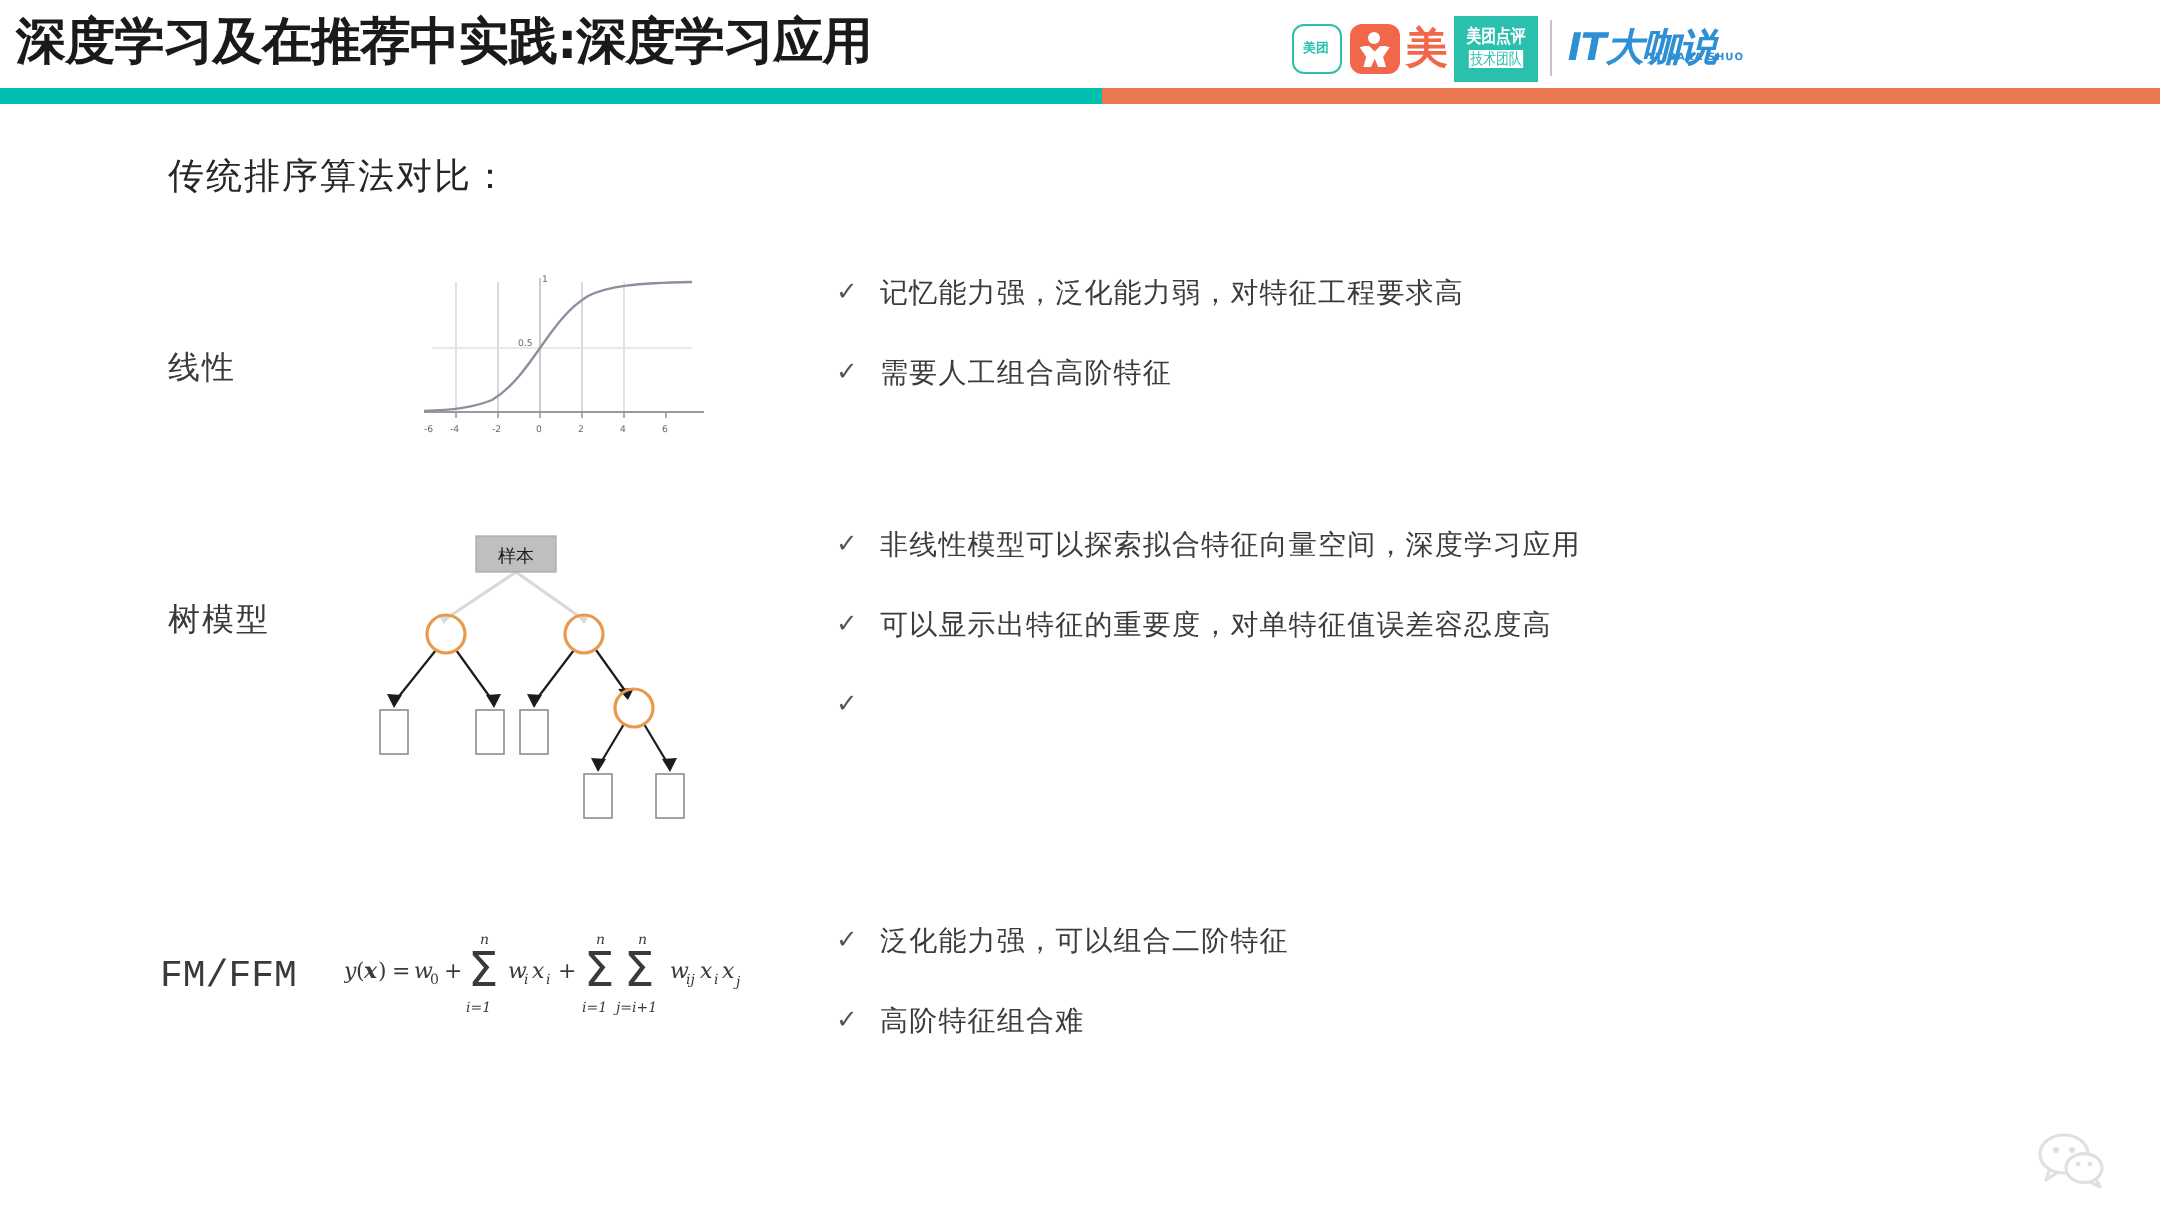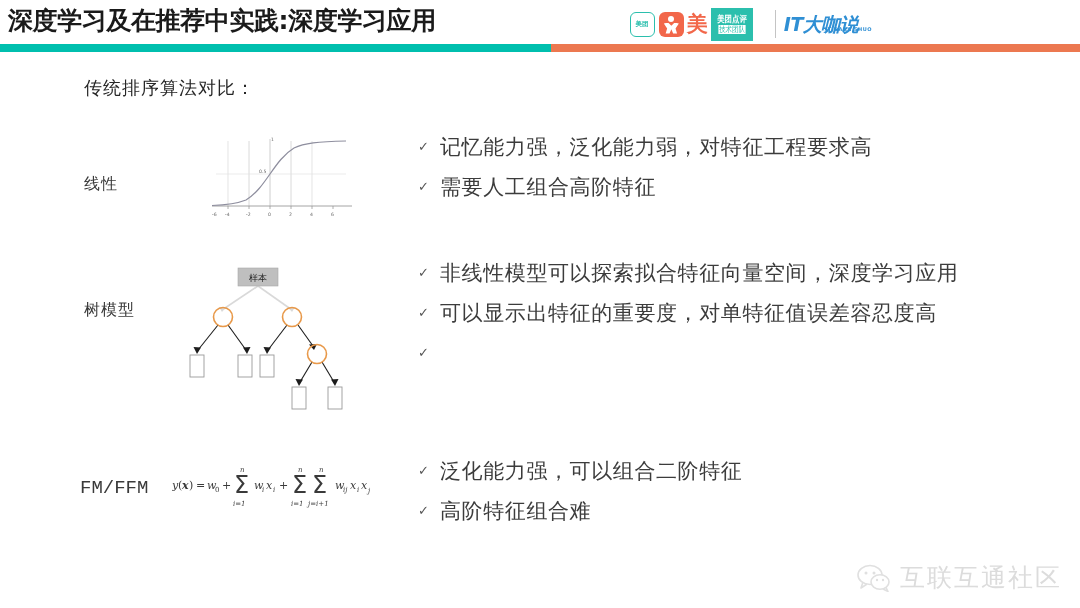--- a/index.html
+++ b/index.html
@@ -93,21 +93,21 @@
     font-family: "DejaVu Sans", "Liberation Sans", sans-serif;
   }
 
   .logo-tech-box {
     width: 42px; height: 33px;
     background: #2bbfad;
     display: flex;
     flex-direction: column;
     align-items: center;
     justify-content: center;
-    margin-right: 22px;
+    margin-right: 6px;
     padding: 2px 1px;
   }
   .logo-tech-box .l1 {
     font-size: 9px; color: #fff; font-weight: bold; line-height: 10px;
     transform: scaleX(0.82); white-space: nowrap;
   }
   .logo-tech-box .l2 {
     font-size: 8px; color: #fff; line-height: 9px; margin-top: 1px;
     background: #fff; color: #2bbfad; padding: 0 1px;
     transform: scaleX(0.8); white-space: nowrap;
@@ -176,21 +176,21 @@
   }
   .bullet-check {
     width: 22px;
     flex: none;
     font-size: 13px;
     color: #555;
     line-height: 22px;
     text-align: left;
   }
   .bullet-text {
-    font-size: 21px;
+    font-size: 14px;
     color: #3c3c3c;
     line-height: 22px;
     letter-spacing: 0.6px;
     white-space: nowrap;
   }
 
   
   .fig-sigmoid {
     position: absolute;
     left: 206px;
@@ -433,14 +433,13 @@
   <svg class="watermark-icon" viewBox="0 0 34 28">
     <ellipse cx="14" cy="11" rx="12" ry="9.5" fill="none" stroke="#e0e0e0" stroke-width="1.6"></ellipse>
     <path d="M7,18 L5,24 L11,20" fill="none" stroke="#e0e0e0" stroke-width="1.6" stroke-linejoin="round"></path>
     <ellipse cx="24" cy="18" rx="9" ry="7.2" fill="#fff" stroke="#e0e0e0" stroke-width="1.6"></ellipse>
     <path d="M30,23.5 L32,27.5 L27,25" fill="none" stroke="#e0e0e0" stroke-width="1.6" stroke-linejoin="round"></path>
     <circle cx="10" cy="9" r="1.5" fill="#e0e0e0"></circle>
     <circle cx="18" cy="9" r="1.5" fill="#e0e0e0"></circle>
     <circle cx="21" cy="16" r="1.2" fill="#e0e0e0"></circle>
     <circle cx="27" cy="16" r="1.2" fill="#e0e0e0"></circle>
   </svg>
-  <div class="watermark-text">互联互通社区</div>
 </div>
 
 </body></html>

